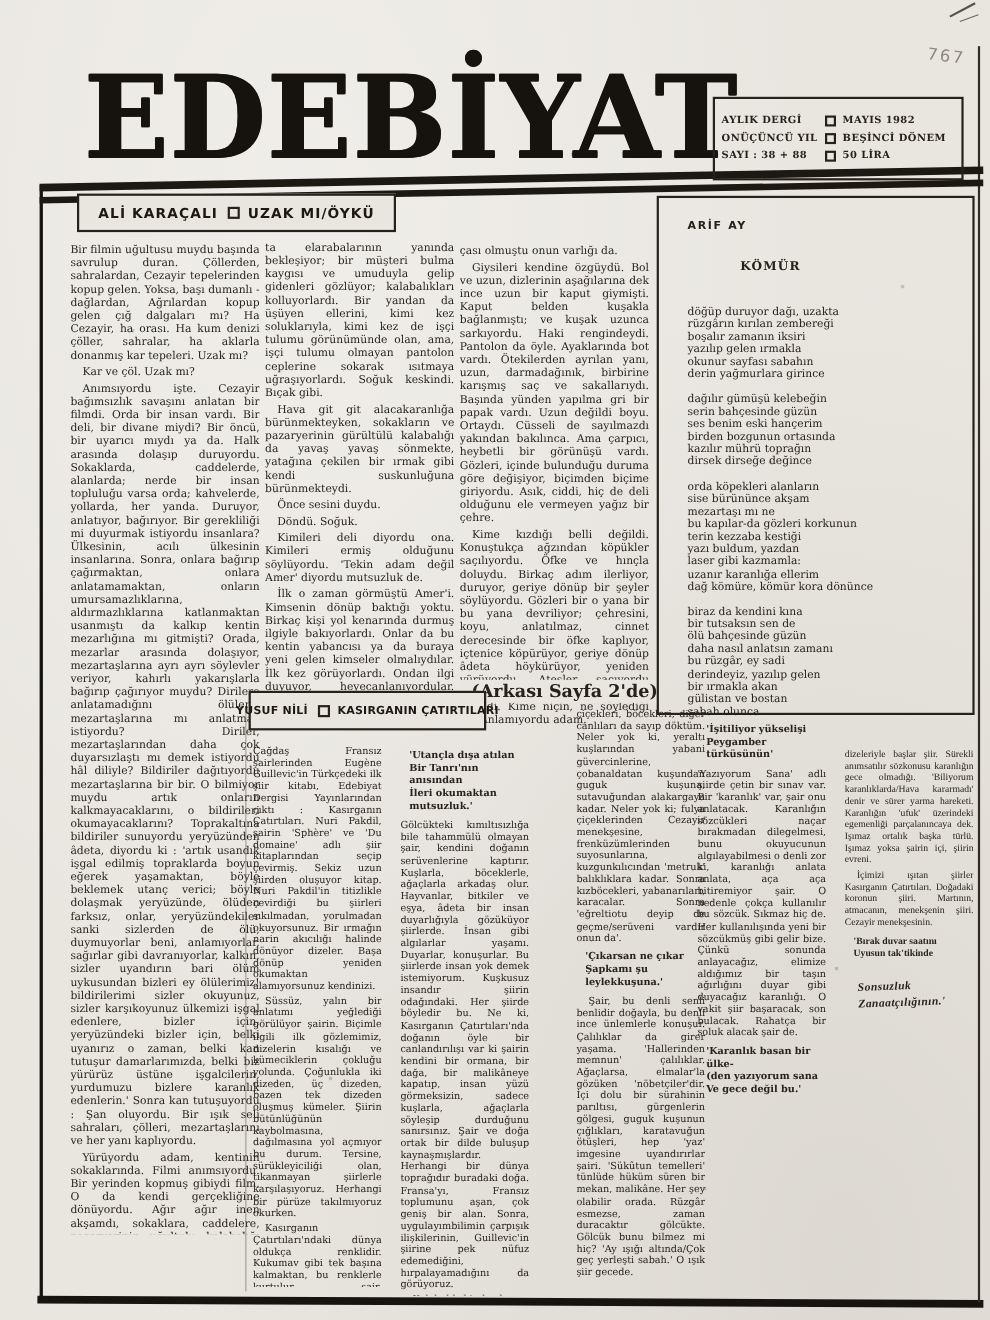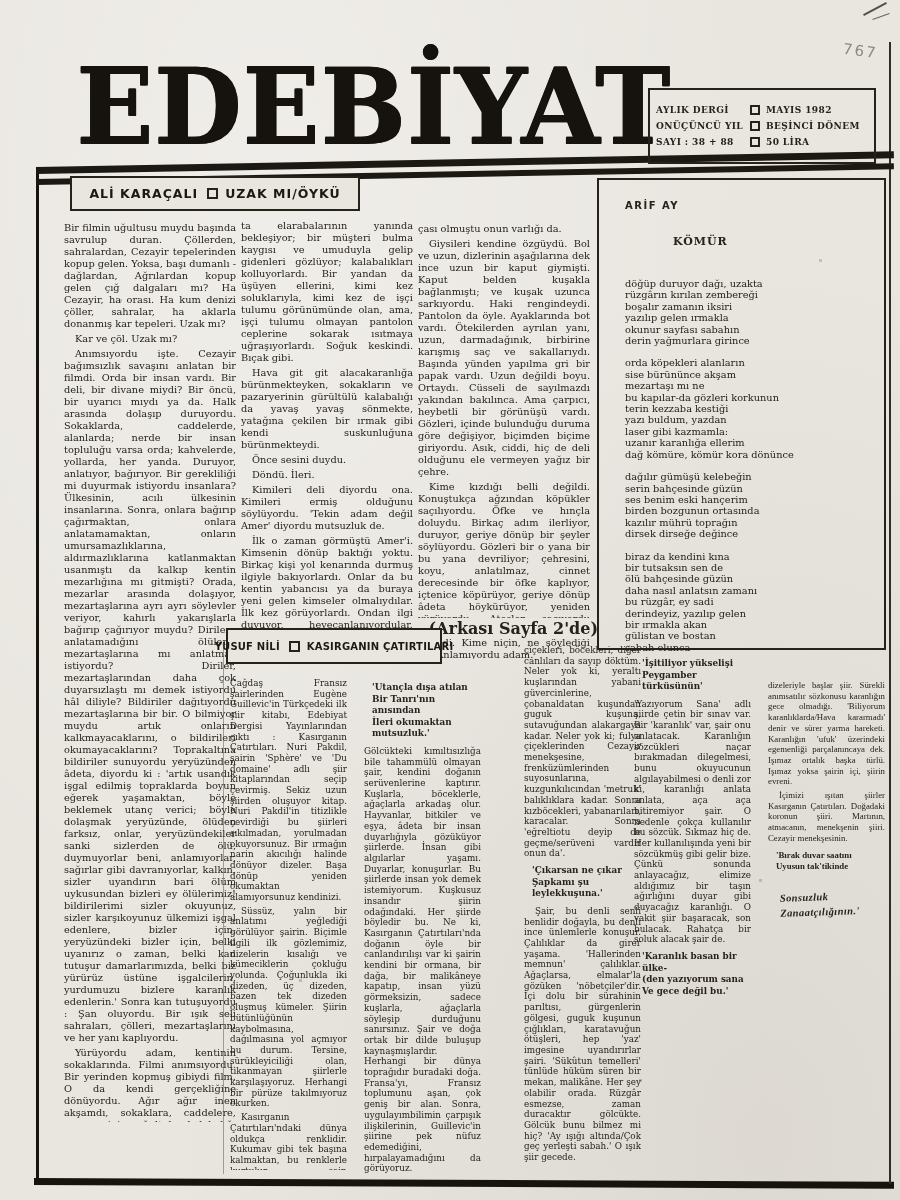--- a/index.html
+++ b/index.html
@@ -118,55 +118,55 @@
     <p class="noindent">Bir filmin uğultusu muydu başında savrulup duran. Çöllerden, sahralardan, Cezayir tepelerinden kopup gelen. Yoksa, başı dumanlı - dağlardan, Ağrılardan kopup gelen çığ dalgaları mı? Ha Cezayir, ha orası. Ha kum denizi çöller, sahralar, ha aklarla donanmış kar tepeleri. Uzak mı?</p>
     <p>Kar ve çöl. Uzak mı?</p>
     <p>Anımsıyordu işte. Cezayir bağımsızlık savaşını anlatan bir filmdi. Orda bir insan vardı. Bir deli, bir divane miydi? Bir öncü, bir uyarıcı mıydı ya da. Halk arasında dolaşıp duruyordu. Sokaklarda, caddelerde, alanlarda; nerde bir insan topluluğu varsa orda; kahvelerde, yollarda, her yanda. Duruyor, anlatıyor, bağırıyor. Bir gerekliliği mi duyurmak istiyordu insanlara? Ülkesinin, acılı ülkesinin insanlarına. Sonra, onlara bağırıp çağırmaktan, onlara anlatamamaktan, onların umursamazlıklarına, aldırmazlıklarına katlanmaktan usanmıştı da kalkıp kentin mezarlığına mı gitmişti? Orada, mezarlar arasında dolaşıyor, mezartaşlarına ayrı ayrı söylevler veriyor, kahırlı yakarışlarla bağırıp çağırıyor muydu? Dirilere anlatamadığını ölülere, mezartaşlarına mı anlatmak istiyordu? Diriler, mezartaşlarından daha çok duyarsızlaştı mı demek istiyordu hâl diliyle? Bildiriler dağıtıyordu mezartaşlarına bir bir. O bilmiyor muydu artık onların kalkmayacaklarını, o bildirileri okumayacaklarını? Toprakaltına bildiriler sunuyordu yeryüzünden âdeta, diyordu ki : 'artık usandık işgal edilmiş topraklarda boyun eğerek yaşamaktan, böyle beklemek utanç verici; böyle dolaşmak yeryüzünde, ölüden farksız, onlar, yeryüzündekiler sanki sizlerden de ölü, duymuyorlar beni, anlamıyorlar, sağırlar gibi davranıyorlar, kalkın, sizler uyandırın bari ölüm uykusundan bizleri ey ölülerimiz! bildirilerimi sizler okuyunuz, sizler karşıkoyunuz ülkemizi işgal edenlere, bizler için, yeryüzündeki bizler için, belki uyanırız o zaman, belki kan tutuşur damarlarımızda, belki biz yürürüz üstüne işgalcilerin, yurdumuzu bizlere karanlık edenlerin.' Sonra kan tutuşuyordu : Şan oluyordu. Bir ışık seli sahraları, çölleri, mezartaşlarını ve her yanı kaplıyordu.</p>
     <p>Yürüyordu adam, kentinin sokaklarında. Filmi anımsıyordu. Bir yerinden kopmuş gibiydi film. O da kendi gerçekliğine dönüyordu. Ağır ağır inen akşamdı, sokaklara, caddelere, pazaryerinin uğultulu kalabalığı üzerine.</p>
 
   </div>
   <div class="col ucol" id="col2">
     <p class="noindent">ta elarabalarının yanında bekleşiyor; bir müşteri bulma kaygısı ve umuduyla gelip gidenleri gözlüyor; kalabalıkları kolluyorlardı. Bir yandan da üşüyen ellerini, kimi kez soluklarıyla, kimi kez de işçi tulumu görünümünde olan, ama, işçi tulumu olmayan pantolon ceplerine sokarak ısıtmaya uğraşıyorlardı. Soğuk keskindi. Bıçak gibi.</p>
     <p>Hava git git alacakaranlığa bürünmekteyken, sokakların ve pazaryerinin gürültülü kalabalığı da yavaş yavaş sönmekte, yatağına çekilen bir ırmak gibi kendi suskunluğuna bürünmekteydi.</p>
     <p>Önce sesini duydu.</p>
-    <p>Döndü. İleri.</p>
+    <p>Döndü. Soğuk.</p>
     <p>Kimileri deli diyordu ona. Kimileri ermiş olduğunu söylüyordu. 'Tekin adam değil Amer' diyordu mutsuzluk de.</p>
     <p>İlk o zaman görmüştü Amer'i. Kimsenin dönüp baktığı yoktu. Birkaç kişi yol kenarında durmuş ilgiyle bakıyorlardı. Onlar da bu kentin yabancısı ya da buraya yeni gelen kimseler olmalıydılar. İlk kez görüyorlardı. Ondan ilgi duyuyor, heyecanlanıyordular. Adam da anladı ki sonunda, bu kentin doğal bir görüntüsü, bu sokakların olağan bir par-</p>
   </div>
   <div class="col ucol" id="col3">
     <p class="noindent">çası olmuştu onun varlığı da.</p>
     <p>Giysileri kendine özgüydü. Bol ve uzun, dizlerinin aşağılarına dek ince uzun bir kaput giymişti. Kaput belden kuşakla bağlanmıştı; ve kuşak uzunca sarkıyordu. Haki rengindeydi. Pantolon da öyle. Ayaklarında bot vardı. Ötekilerden ayrılan yanı, uzun, darmadağınık, birbirine karışmış saç ve sakallarıydı. Başında yünden yapılma gri bir papak vardı. Uzun değildi boyu. Ortaydı. Cüsseli de sayılmazdı yakından bakılınca. Ama çarpıcı, heybetli bir görünüşü vardı. Gözleri, içinde bulunduğu duruma göre değişiyor, biçimden biçime giriyordu. Asık, ciddi, hiç de deli olduğunu ele vermeyen yağız bir çehre.</p>
     <p>Kime kızdığı belli değildi. Konuştukça ağzından köpükler saçılıyordu. Öfke ve hınçla doluydu. Birkaç adım ilerliyor, duruyor, geriye dönüp bir şeyler söylüyordu. Gözleri bir o yana bir bu yana devriliyor; çehresini, koyu, anlatılmaz, cinnet derecesinde bir öfke kaplıyor, içtenice köpürüyor, geriye dönüp âdeta höykürüyor, yeniden yürüyordu. Ateşler saçıyordu sanki çevresine. Kime kızdığı belli değildi. Kime niçin, ne söylediği de. Anlamıyordu adam.</p>
   </div>
   <div class="continuation">(Arkası Sayfa 2'de)</div>
 
   <div class="poem-box">
     <div class="poem-author">ARİF AY</div>
     <div class="poem-title">KÖMÜR</div>
     <div class="stanza first">döğüp duruyor dağı, uzakta
 rüzgârın kırılan zembereği
 boşalır zamanın iksiri
 yazılıp gelen ırmakla
 okunur sayfası sabahın
 derin yağmurlara girince</div>
+    <div class="stanza">dağılır gümüşü kelebeğin
+serin bahçesinde güzün
+ses benim eski hançerim
+birden bozgunun ortasında
+kazılır mührü toprağın
+dirsek dirseğe değince</div>
     <div class="stanza">orda köpekleri alanların
 sise bürününce akşam
 mezartaşı mı ne
 bu kapılar-da gözleri korkunun
 terin kezzaba kestiği
 yazı buldum, yazdan
 laser gibi kazmamla:
 uzanır karanlığa ellerim
 dağ kömüre, kömür kora dönünce</div>
-    <div class="stanza">dağılır gümüşü kelebeğin
-serin bahçesinde güzün
-ses benim eski hançerim
-birden bozgunun ortasında
-kazılır mührü toprağın
-dirsek dirseğe değince</div>
     <div class="stanza">biraz da kendini kına
 bir tutsaksın sen de
 ölü bahçesinde güzün
 daha nasıl anlatsın zamanı
 bu rüzgâr, ey sadi
 derindeyiz, yazılıp gelen
 bir ırmakla akan
 gülistan ve bostan
 sabah olunca</div>
   </div>

